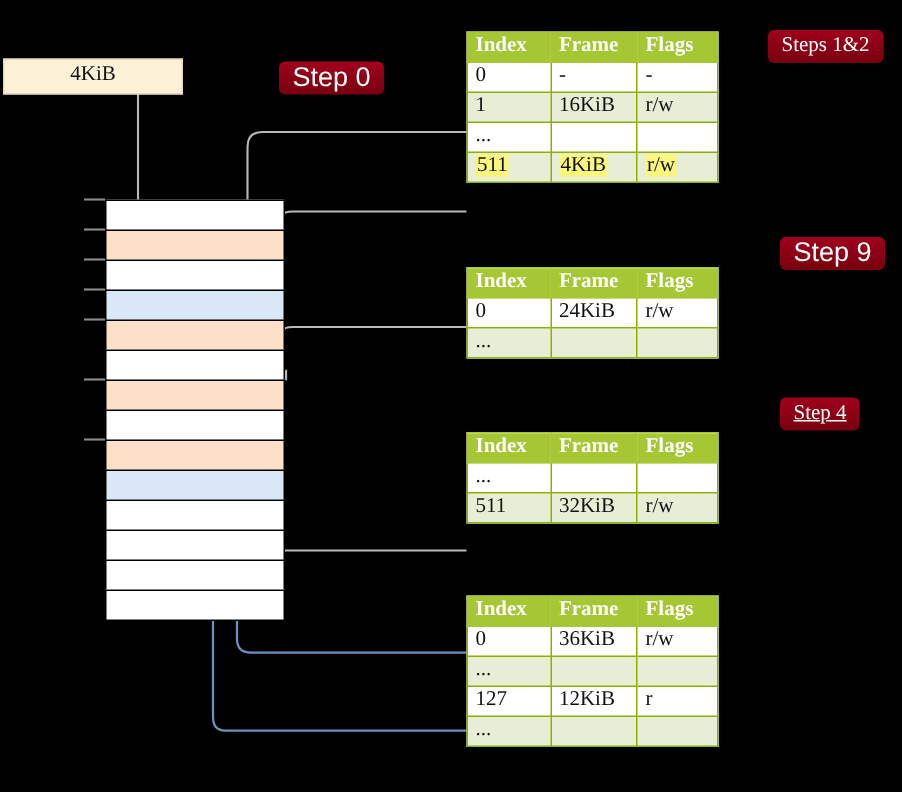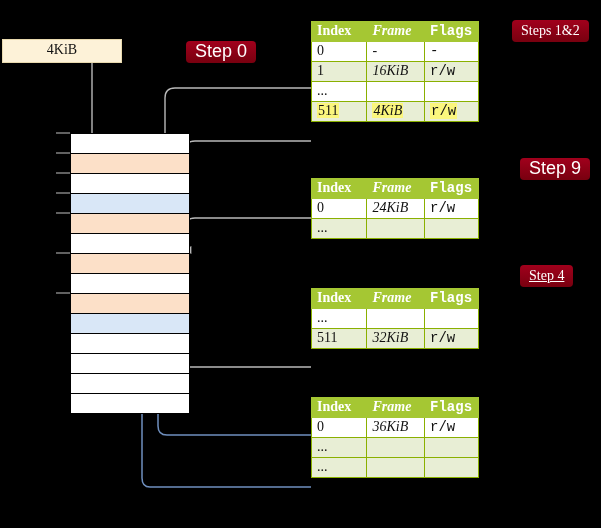--- a/index.html
+++ b/index.html
@@ -73,22 +73,22 @@
     background:#a4c639;
     background:#a5c733;
     color:#ffffff;
     font-weight:bold;
     border-color:#a5c733;
   }
   .ptable tr.alt td{background:#e8eed5;}
   .ptable tr.plain td{background:#ffffff;}
   .hl{background:#fbf67d;padding:0 1px;}
   .c-index{width:56px;}
-  .c-frame{width:58px;font-style:italic;}
-  .c-flags{width:54px;font-family:Liberation Mono, monospace;}
+  .c-frame{width:58px;}
+  .c-flags{width:54px;}
 
   svg.wires{position:absolute;left:0;top:0;width:601px;height:528px;pointer-events:none;}
 </style>
 </head>
 <body>
 
 <div class="stage">
 
   <svg class="wires" viewBox="0 0 601 528">
     <defs>
@@ -248,20 +248,25 @@
           <tr class="plain">
             <td class="c-index">0</td>
             <td class="c-frame">36KiB</td>
             <td class="c-flags">r/w</td>
           </tr>
           <tr class="alt">
             <td class="c-index">...</td>
             <td class="c-frame"></td>
             <td class="c-flags"></td>
           </tr>
+          <tr class="plain">
+            <td class="c-index">127</td>
+            <td class="c-frame">12KiB</td>
+            <td class="c-flags">r</td>
+          </tr>
           <tr class="alt">
             <td class="c-index">...</td>
             <td class="c-frame"></td>
             <td class="c-flags"></td>
           </tr>
         </tbody>
       </table>
     </div>
 
 </div>

